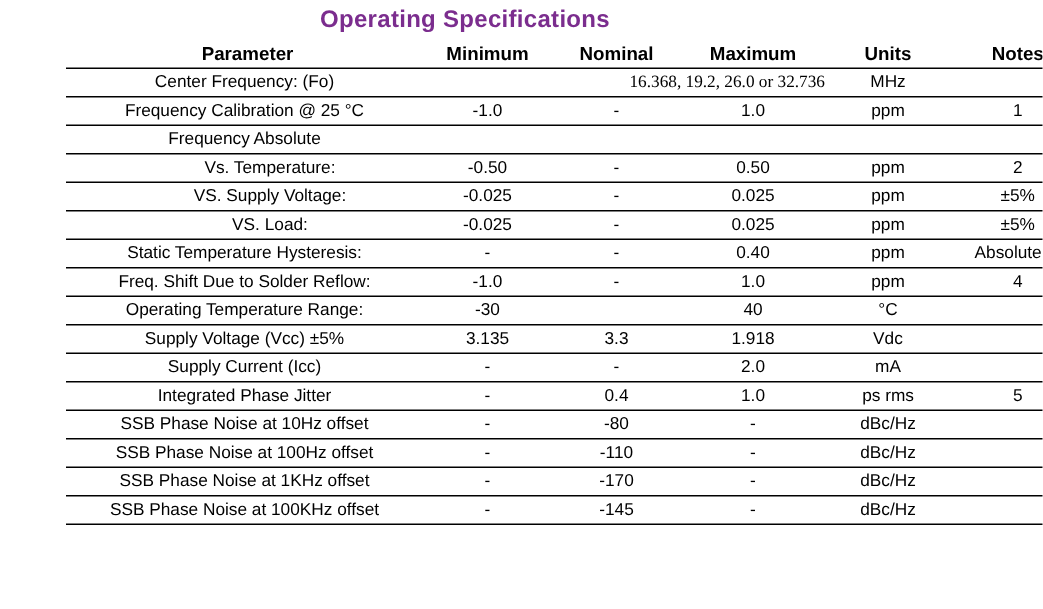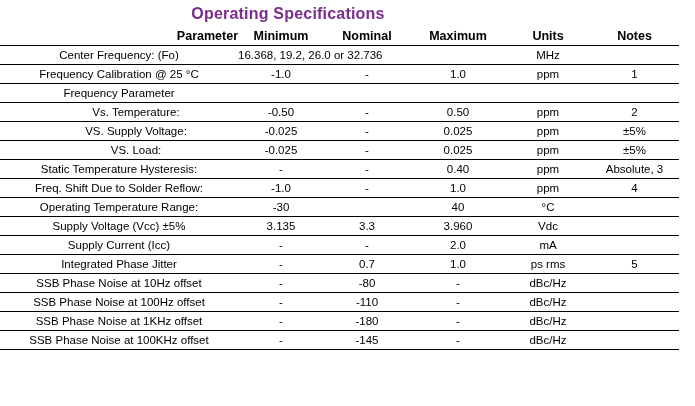--- a/index.html
+++ b/index.html
@@ -12,20 +12,21 @@
     height: 406px;
     font-family: "Liberation Sans", sans-serif;
     color: #000000;
     overflow: hidden;
   }
   .sheet {
     width: 576px;
     height: 406px;
     position: relative;
     box-sizing: border-box;
+    padding-left: 44px;
   }
   .title {
     text-align: center;
     color: #7b2d8e;
     font-weight: bold;
     font-size: 16px;
     letter-spacing: 0.2px;
     padding-top: 5px;
     padding-bottom: 4px;
   }
@@ -48,39 +49,40 @@
     height: 18px;
     vertical-align: middle;
   }
   thead th {
     font-weight: bold;
     font-size: 12.5px;
     border-bottom: 1.6px solid #000;
     padding-bottom: 2px;
     height: 20px;
   }
-  thead th.h-param { text-align: right; padding-left: 4px; }
+  thead th.h-param { text-align: center; padding-left: 4px; }
   thead th.h-c { }
 
   tbody td {
     border-bottom: 1px solid #000;
   }
   td.param {
     text-align: center;
     padding-left: 10px;
     white-space: nowrap;
   }
   td.param.indent {
     padding-left: 34px;
   }
   td.ctr {
     text-align: center;
   }
   td.span-vals {
-    text-align: left;
+    text-align: right;
+    font-family: Liberation Serif, serif;
   }
 </style>
 </head>
 <body>
 
 <div class="sheet">
 
   <div class="title">Operating Specifications</div>
 
   <table class="spec">
@@ -111,21 +113,21 @@
         </tr>
         <tr>
           <td class="param">Frequency Calibration @ 25 °C</td>
           <td class="ctr">-1.0</td>
           <td class="ctr">-</td>
           <td class="ctr">1.0</td>
           <td class="ctr">ppm</td>
           <td class="ctr">1</td>
         </tr>
         <tr>
-          <td class="param">Frequency Parameter</td>
+          <td class="param">Frequency Absolute</td>
           <td class="ctr"></td>
           <td class="ctr"></td>
           <td class="ctr"></td>
           <td class="ctr"></td>
           <td class="ctr"></td>
         </tr>
         <tr>
           <td class="param indent">Vs. Temperature:</td>
           <td class="ctr">-0.50</td>
           <td class="ctr">-</td>
@@ -170,36 +172,36 @@
           <td class="ctr">-30</td>
           <td class="ctr"></td>
           <td class="ctr">40</td>
           <td class="ctr">°C</td>
           <td class="ctr"></td>
         </tr>
         <tr>
           <td class="param">Supply Voltage (Vcc) ±5%</td>
           <td class="ctr">3.135</td>
           <td class="ctr">3.3</td>
-          <td class="ctr">3.960</td>
+          <td class="ctr">1.918</td>
           <td class="ctr">Vdc</td>
           <td class="ctr"></td>
         </tr>
         <tr>
           <td class="param">Supply Current (Icc)</td>
           <td class="ctr">-</td>
           <td class="ctr">-</td>
           <td class="ctr">2.0</td>
           <td class="ctr">mA</td>
           <td class="ctr"></td>
         </tr>
         <tr>
           <td class="param">Integrated Phase Jitter</td>
           <td class="ctr">-</td>
-          <td class="ctr">0.7</td>
+          <td class="ctr">0.4</td>
           <td class="ctr">1.0</td>
           <td class="ctr">ps rms</td>
           <td class="ctr">5</td>
         </tr>
         <tr>
           <td class="param">SSB Phase Noise at 10Hz offset</td>
           <td class="ctr">-</td>
           <td class="ctr">-80</td>
           <td class="ctr">-</td>
           <td class="ctr">dBc/Hz</td>
@@ -209,21 +211,21 @@
           <td class="param">SSB Phase Noise at 100Hz offset</td>
           <td class="ctr">-</td>
           <td class="ctr">-110</td>
           <td class="ctr">-</td>
           <td class="ctr">dBc/Hz</td>
           <td class="ctr"></td>
         </tr>
         <tr>
           <td class="param">SSB Phase Noise at 1KHz offset</td>
           <td class="ctr">-</td>
-          <td class="ctr">-180</td>
+          <td class="ctr">-170</td>
           <td class="ctr">-</td>
           <td class="ctr">dBc/Hz</td>
           <td class="ctr"></td>
         </tr>
         <tr>
           <td class="param">SSB Phase Noise at 100KHz offset</td>
           <td class="ctr">-</td>
           <td class="ctr">-145</td>
           <td class="ctr">-</td>
           <td class="ctr">dBc/Hz</td>

